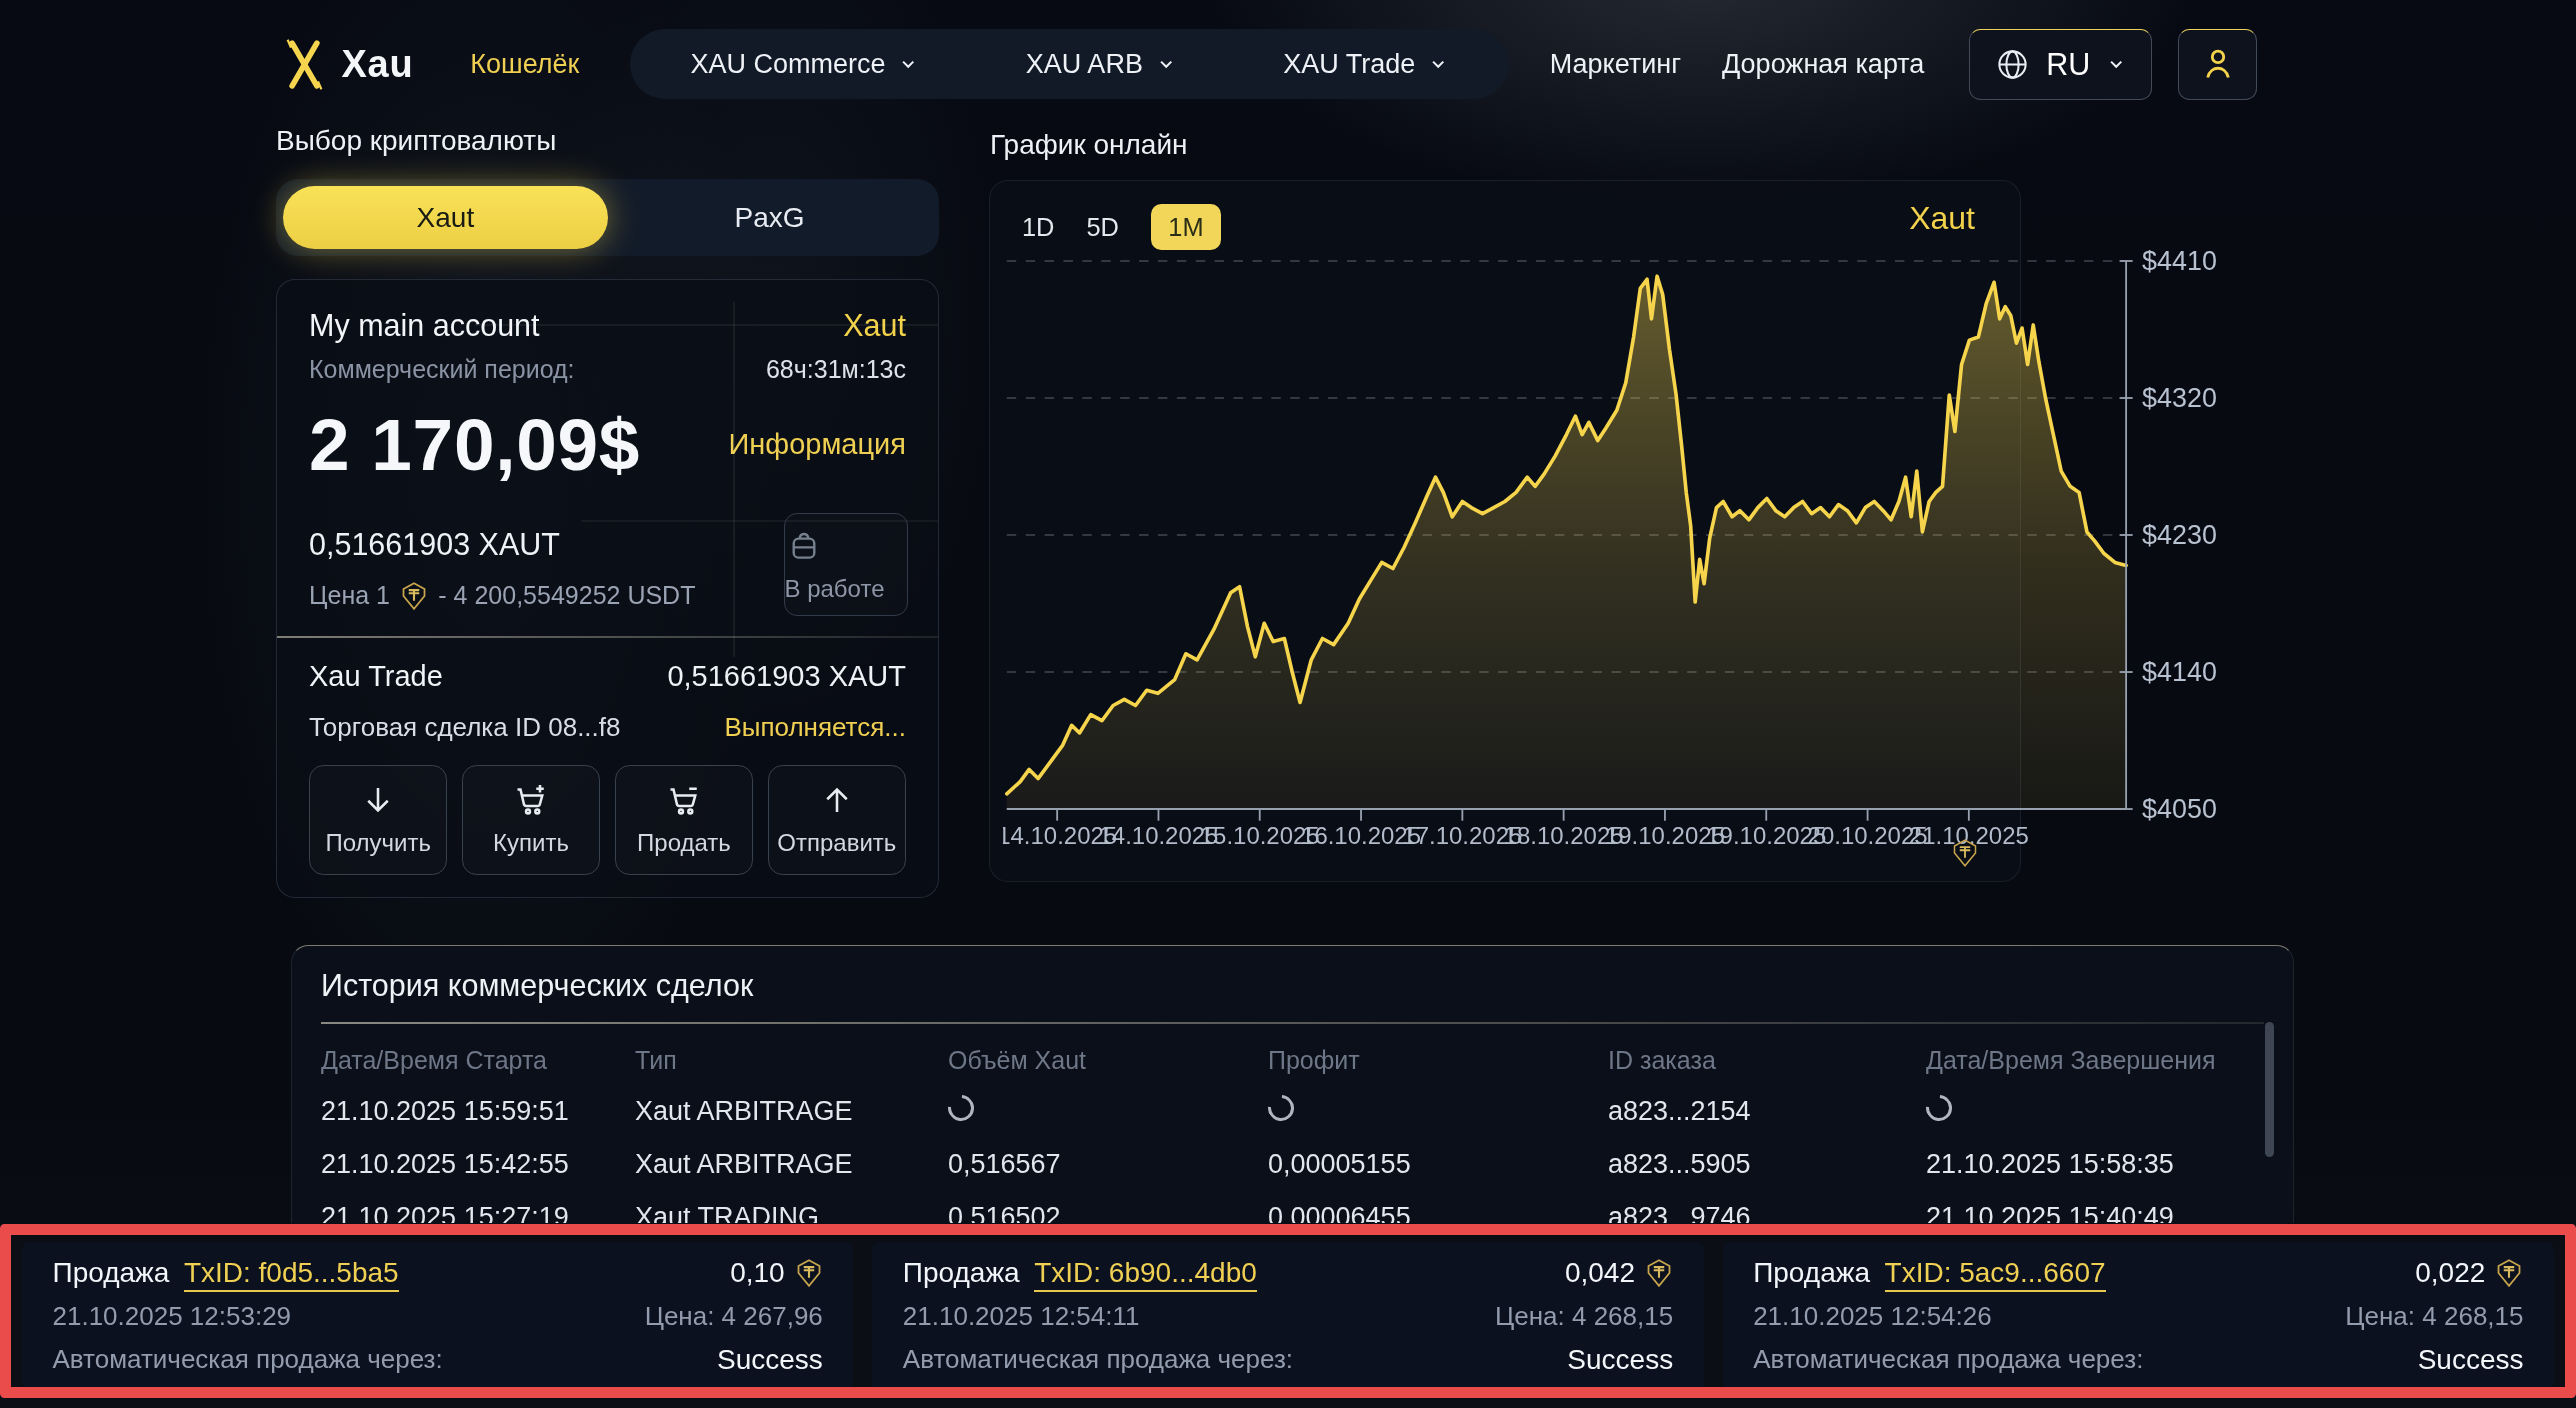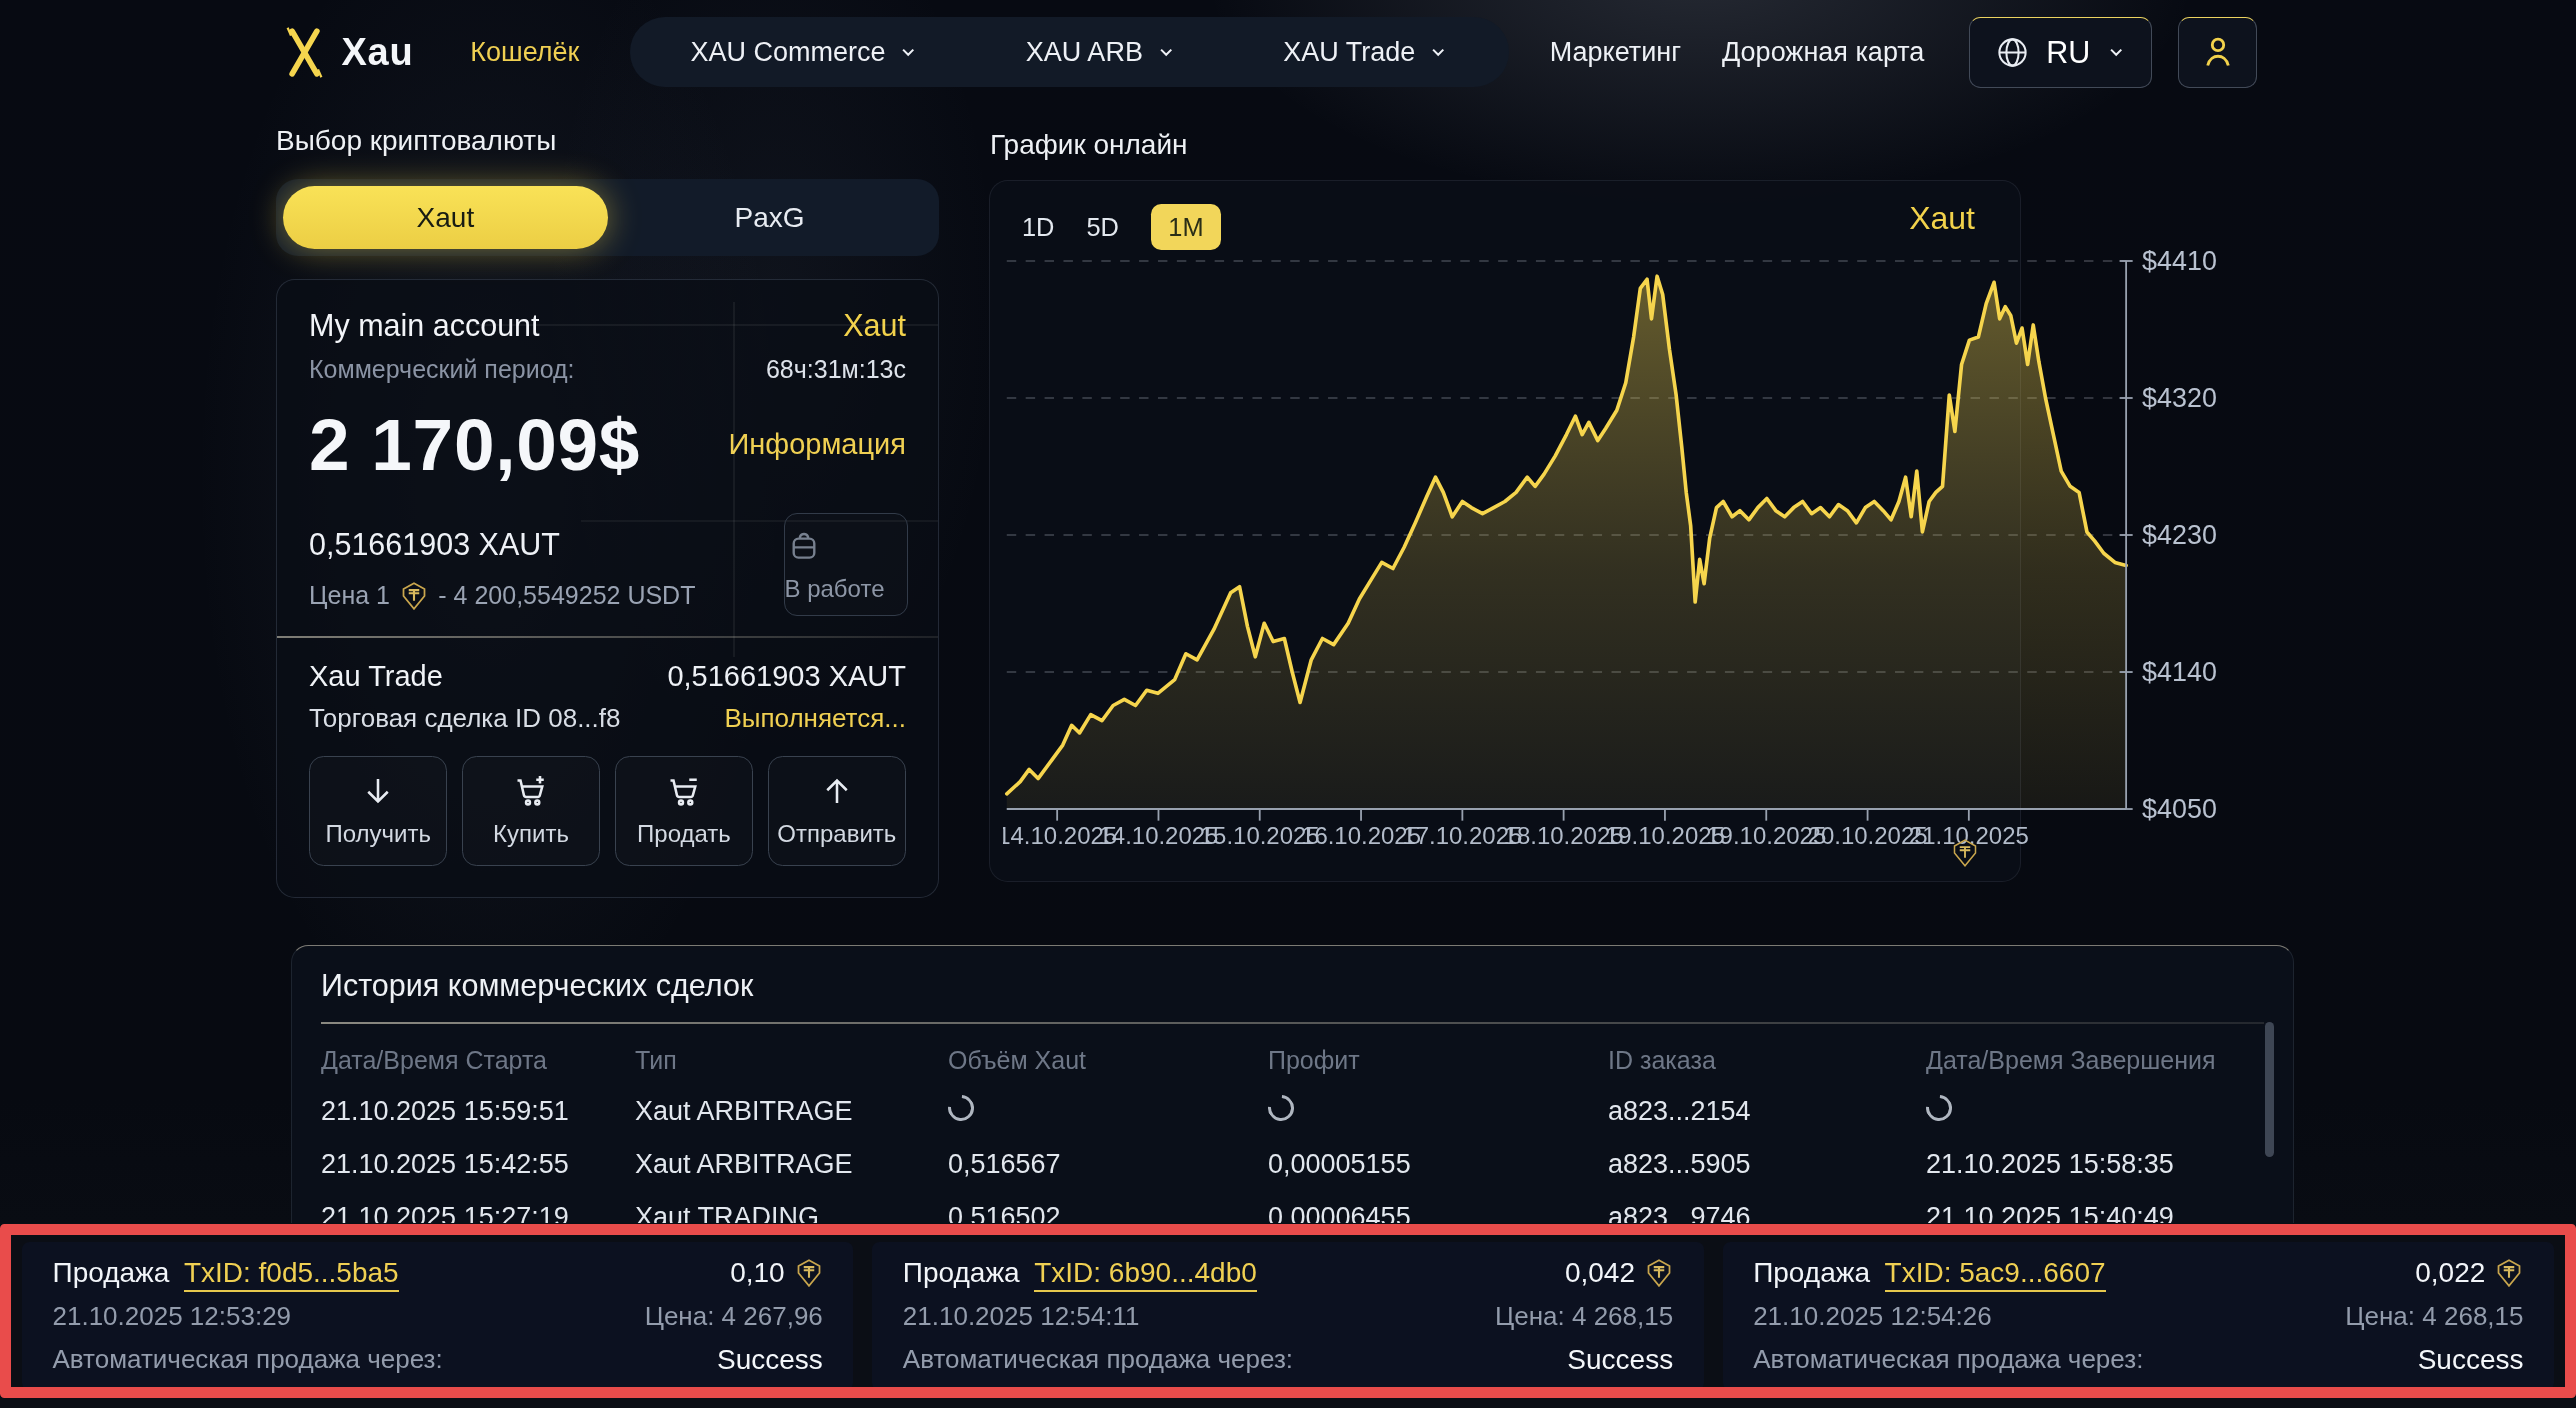--- a/index.html
+++ b/index.html
@@ -10,21 +10,21 @@
     color:#e9edf3;
     background:
       radial-gradient(800px 378px at 66% -2%, rgba(195,205,222,0.16), transparent 62%),
       radial-gradient(451px 909px at 19% 34%, rgba(125,140,165,0.10), transparent 65%),
       radial-gradient(349px 691px at 30% 22%, rgba(125,140,165,0.07), transparent 65%),
       linear-gradient(180deg, #070a12 0%, #070a11 78%, #0c0f16 100%);
   }
   svg { display:block; }
 
   
-  .nav { position:absolute; top:4px; left:0; right:0; height:96px; display:flex; align-items:center; padding:0 285px 0 282px; }
+  .nav { position:absolute; top:16px; left:0; right:0; height:96px; display:flex; align-items:center; padding:0 285px 0 282px; }
   .logo { display:flex; align-items:center; gap:14.5px; }
   .logo-text { font-size:38px; font-weight:bold; color:#f4f6f9; letter-spacing:0.7px; }
   .nav-wallet { margin-left:57px; font-size:27px; color:#f0d052; cursor:pointer; }
   .nav-pills { margin-left:51px; height:70px; background:#121a27; border-radius:44px; display:flex; align-items:center; padding:0 22px;gap:31px; }
   .nav-dd { display:flex; align-items:center; gap:13px; padding:0 38px; font-size:27px; color:#eef1f6; cursor:pointer; }
   .chev { width:20.4px; height:20.4px; stroke:#eef1f6; fill:none; stroke-width:2.4; }
   .nav-link { margin-left:41px; font-size:27px; color:#eef1f6; cursor:pointer; white-space:nowrap; }
   .lang-btn { margin-left:45px; width:183px; height:71px; border-radius:11.6px; display:flex; align-items:center; justify-content:center; gap:16px;
     background:#0d121d; border:1.5px solid #424a58; border-top-color:#ecd35f; cursor:pointer; }
   .lang-label { font-size:30.5px; color:#ffffff; }
@@ -58,21 +58,21 @@
   .acc-xaut { margin-top:41px; font-size:30.5px; color:#eef1f6; }
   .acc-price { margin-top:19px; display:flex; align-items:center; gap:10.2px; font-size:25px; color:#9aa3b3; }
   .work-btn { position:absolute; right:30.5px; top:233px; width:124px; height:103px; border:1.5px solid #323b49; border-radius:13px;
     display:flex; flex-direction:column; justify-content:center; gap:10.2px; background:rgba(255,255,255,0.015); cursor:pointer; }
   .work-label { font-size:24px; color:#8d96a6; }
   .bag-ic { width:38px; height:38px; stroke:#77808f; fill:none; stroke-width:1.5; }
   .acc-divider { margin:26px -32px 0; height:1.5px; background:linear-gradient(90deg, rgba(224,218,198,0.55), rgba(224,218,198,0.10)); }
   .trade-title-row { margin-top:22px; }
   .trade-title { font-size:29px; color:#f0f3f7; }
   .trade-amount { font-size:29px; color:#eef1f6; }
-  .trade-deal-row { margin-top:10px; }
+  .trade-deal-row { margin-top:19px; }
   .deal-label { font-size:26px; color:#d9dee6; }
   .deal-status { font-size:26px; color:#f0d052; }
   .actions { margin-top:22px; display:flex; gap:14.5px; }
   .action-btn { flex:1; height:110px; border:1.5px solid #39424f; border-radius:14.5px; background:rgba(255,255,255,0.02);
     display:flex; flex-direction:column; align-items:center; justify-content:center; gap:11.6px; cursor:pointer; }
   .action-ic { width:36px; height:36px; stroke:#e8ecf2; fill:none; stroke-width:1.7; }
   .action-label { font-size:24px; color:#d3d9e2; }
 
   
   .chart-title { position:absolute; left:990px; top:129px; font-size:28px; color:#eef1f5; }

